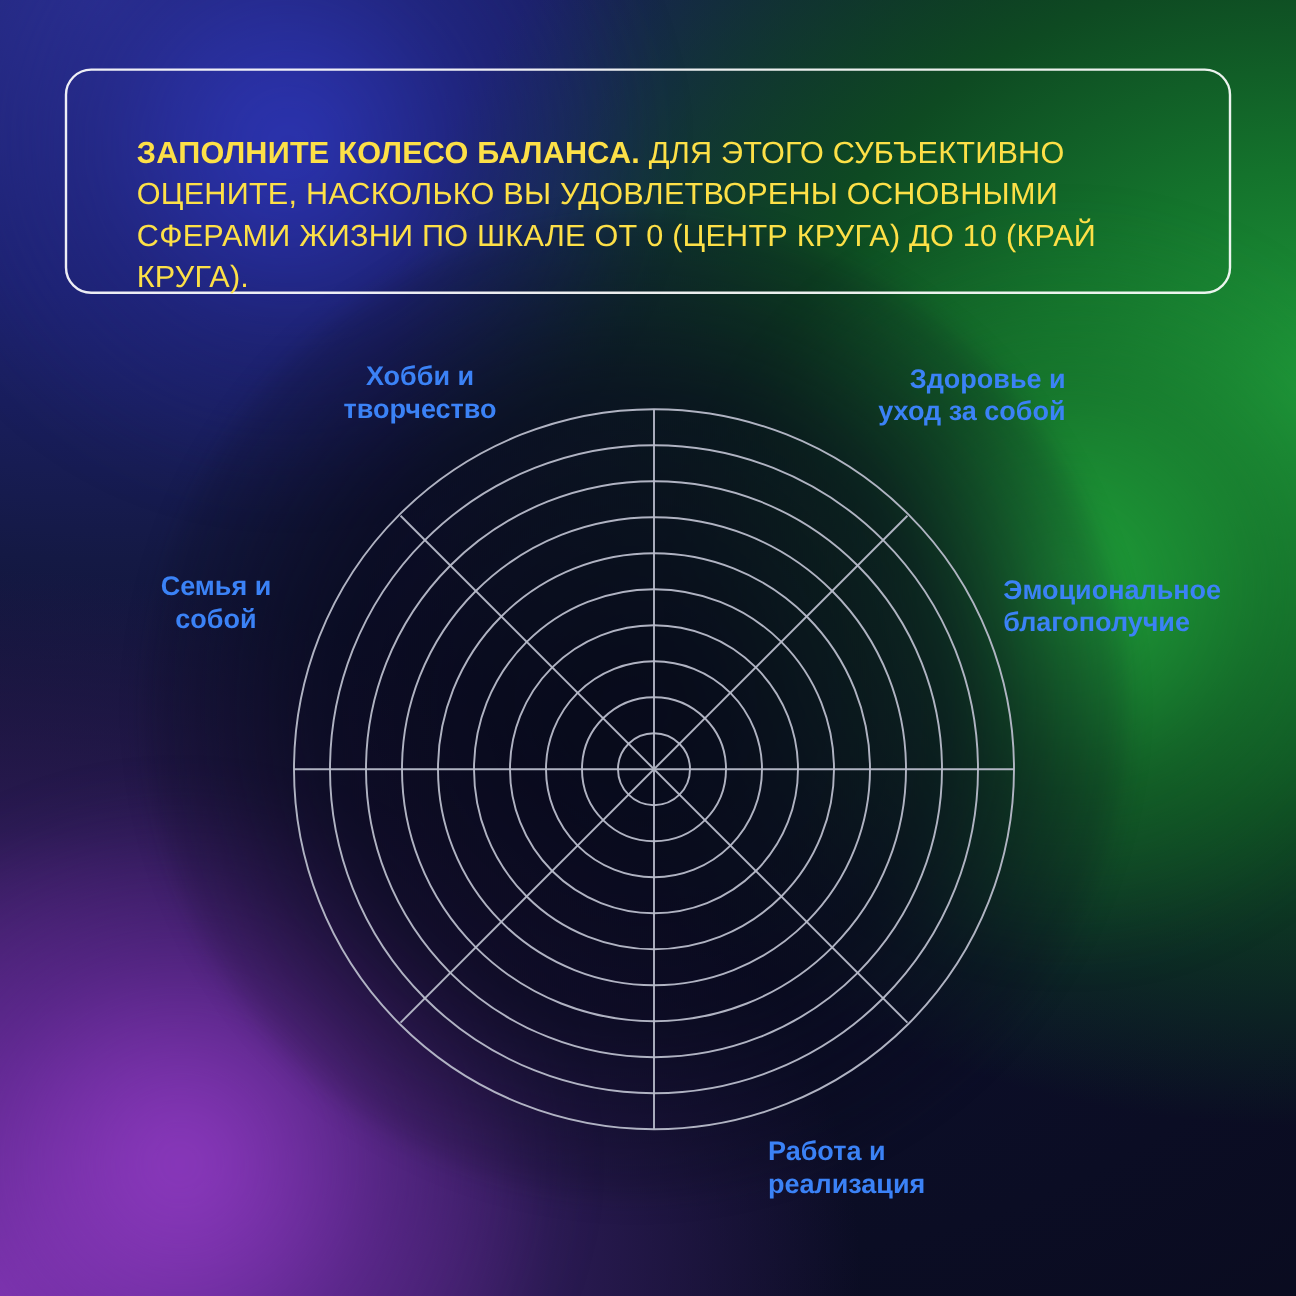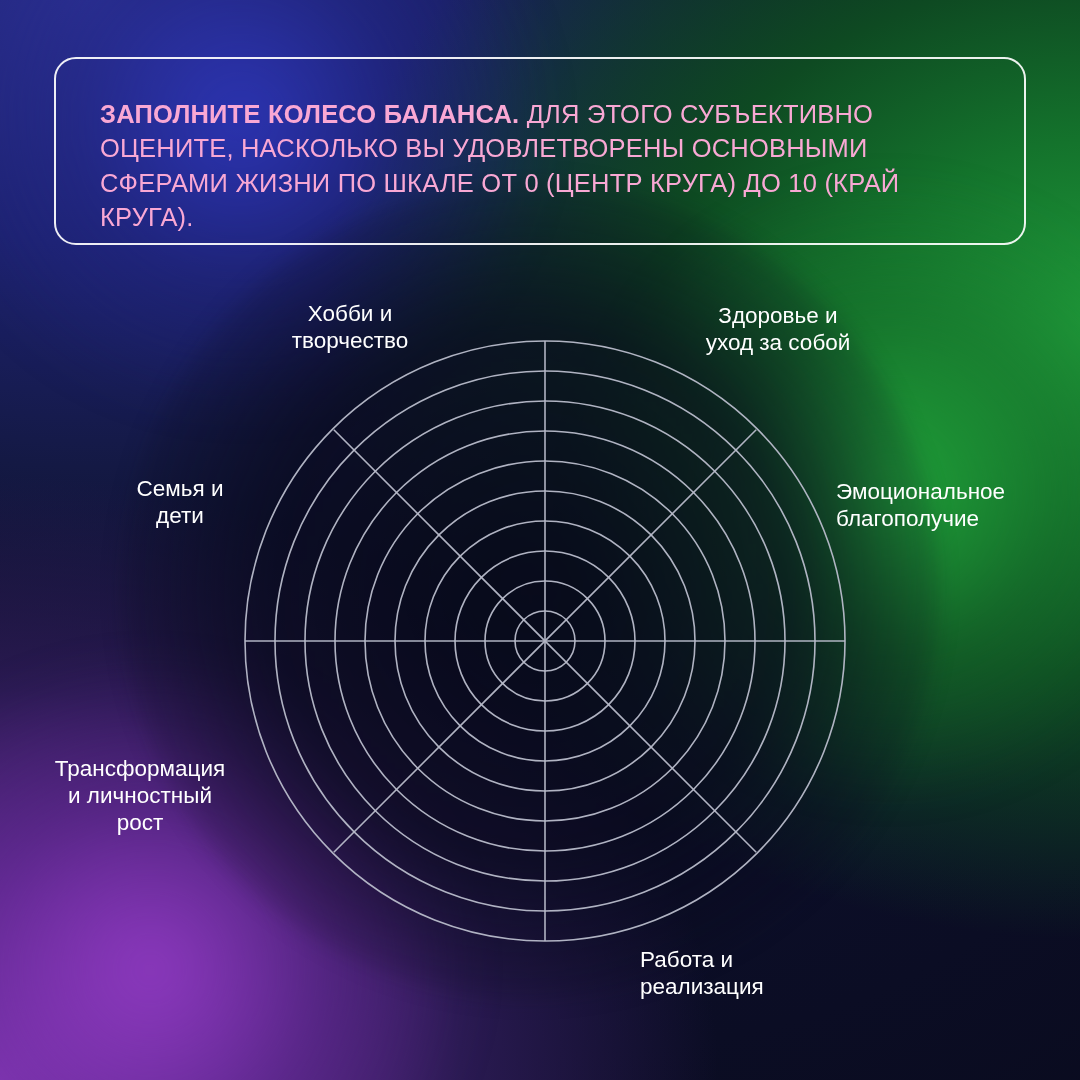--- a/index.html
+++ b/index.html
@@ -74,22 +74,22 @@
     left: 54px;
     top: 57px;
     width: 972px;
     height: 188px;
     box-sizing: border-box;
     border: 2px solid rgba(255,255,255,0.92);
     border-radius: 22px;
     padding: 38px 44px 0 44px;
   }
   .instruction-text {
-    margin: 0;
-    color: #f9a8d4;
+    margin: 14px;
+    color: #fde047;
     font-size: 25.5px;
     line-height: 1.35;
     letter-spacing: 0.2px;
     text-transform: uppercase;
     font-weight: 400;
   }
   .instruction-text .lead {
     font-weight: 700;
   }
 
@@ -103,27 +103,27 @@
   }
   .wheel-svg {
     position: absolute;
     left: 0;
     top: 0;
   }
 
   
   .sector-label {
     position: absolute;
-    color: #ffffff;
+    color: #3b82f6;
     font-size: 22.5px;
-    font-weight: 400;
+    font-weight: 700;
     line-height: 1.2;
     white-space: pre-line;
   }
-  .lbl-health   { left: 668px; top: 302px; text-align: center; width: 220px; }
+  .lbl-health   { left: 668px; top: 302px; text-align: right; width: 220px; }
   .lbl-emotion  { left: 836px; top: 478px; text-align: left;   width: 220px; }
   .lbl-love     { left: 846px; top: 736px; text-align: left;   width: 200px; }
   .lbl-work     { left: 640px; top: 946px; text-align: left; width: 220px; }
   .lbl-finance  { left: 252px; top: 938px; text-align: center; width: 220px; }
   .lbl-growth   { left: 20px;  top: 755px; text-align: center; width: 240px; }
   .lbl-family   { left: 80px;  top: 475px; text-align: center; width: 200px; }
   .lbl-hobby    { left: 230px; top: 300px; text-align: center; width: 240px; }
 </style>
 </head>
 <body>
@@ -161,22 +161,19 @@
         <line x1="756.2" y1="429.8" x2="333.8" y2="852.2"></line>
       </g>
     </svg>
 
     <div class="sector-label lbl-health">Здоровье и
 уход за собой</div>
     <div class="sector-label lbl-emotion">Эмоциональное
 благополучие</div>
     <div class="sector-label lbl-work">Работа и
 реализация</div>
-    <div class="sector-label lbl-growth">Трансформация
-и личностный
-рост</div>
     <div class="sector-label lbl-family">Семья и
-дети</div>
+собой</div>
     <div class="sector-label lbl-hobby">Хобби и
 творчество</div>
   </div>
 
 </div>
 
 </body></html>

